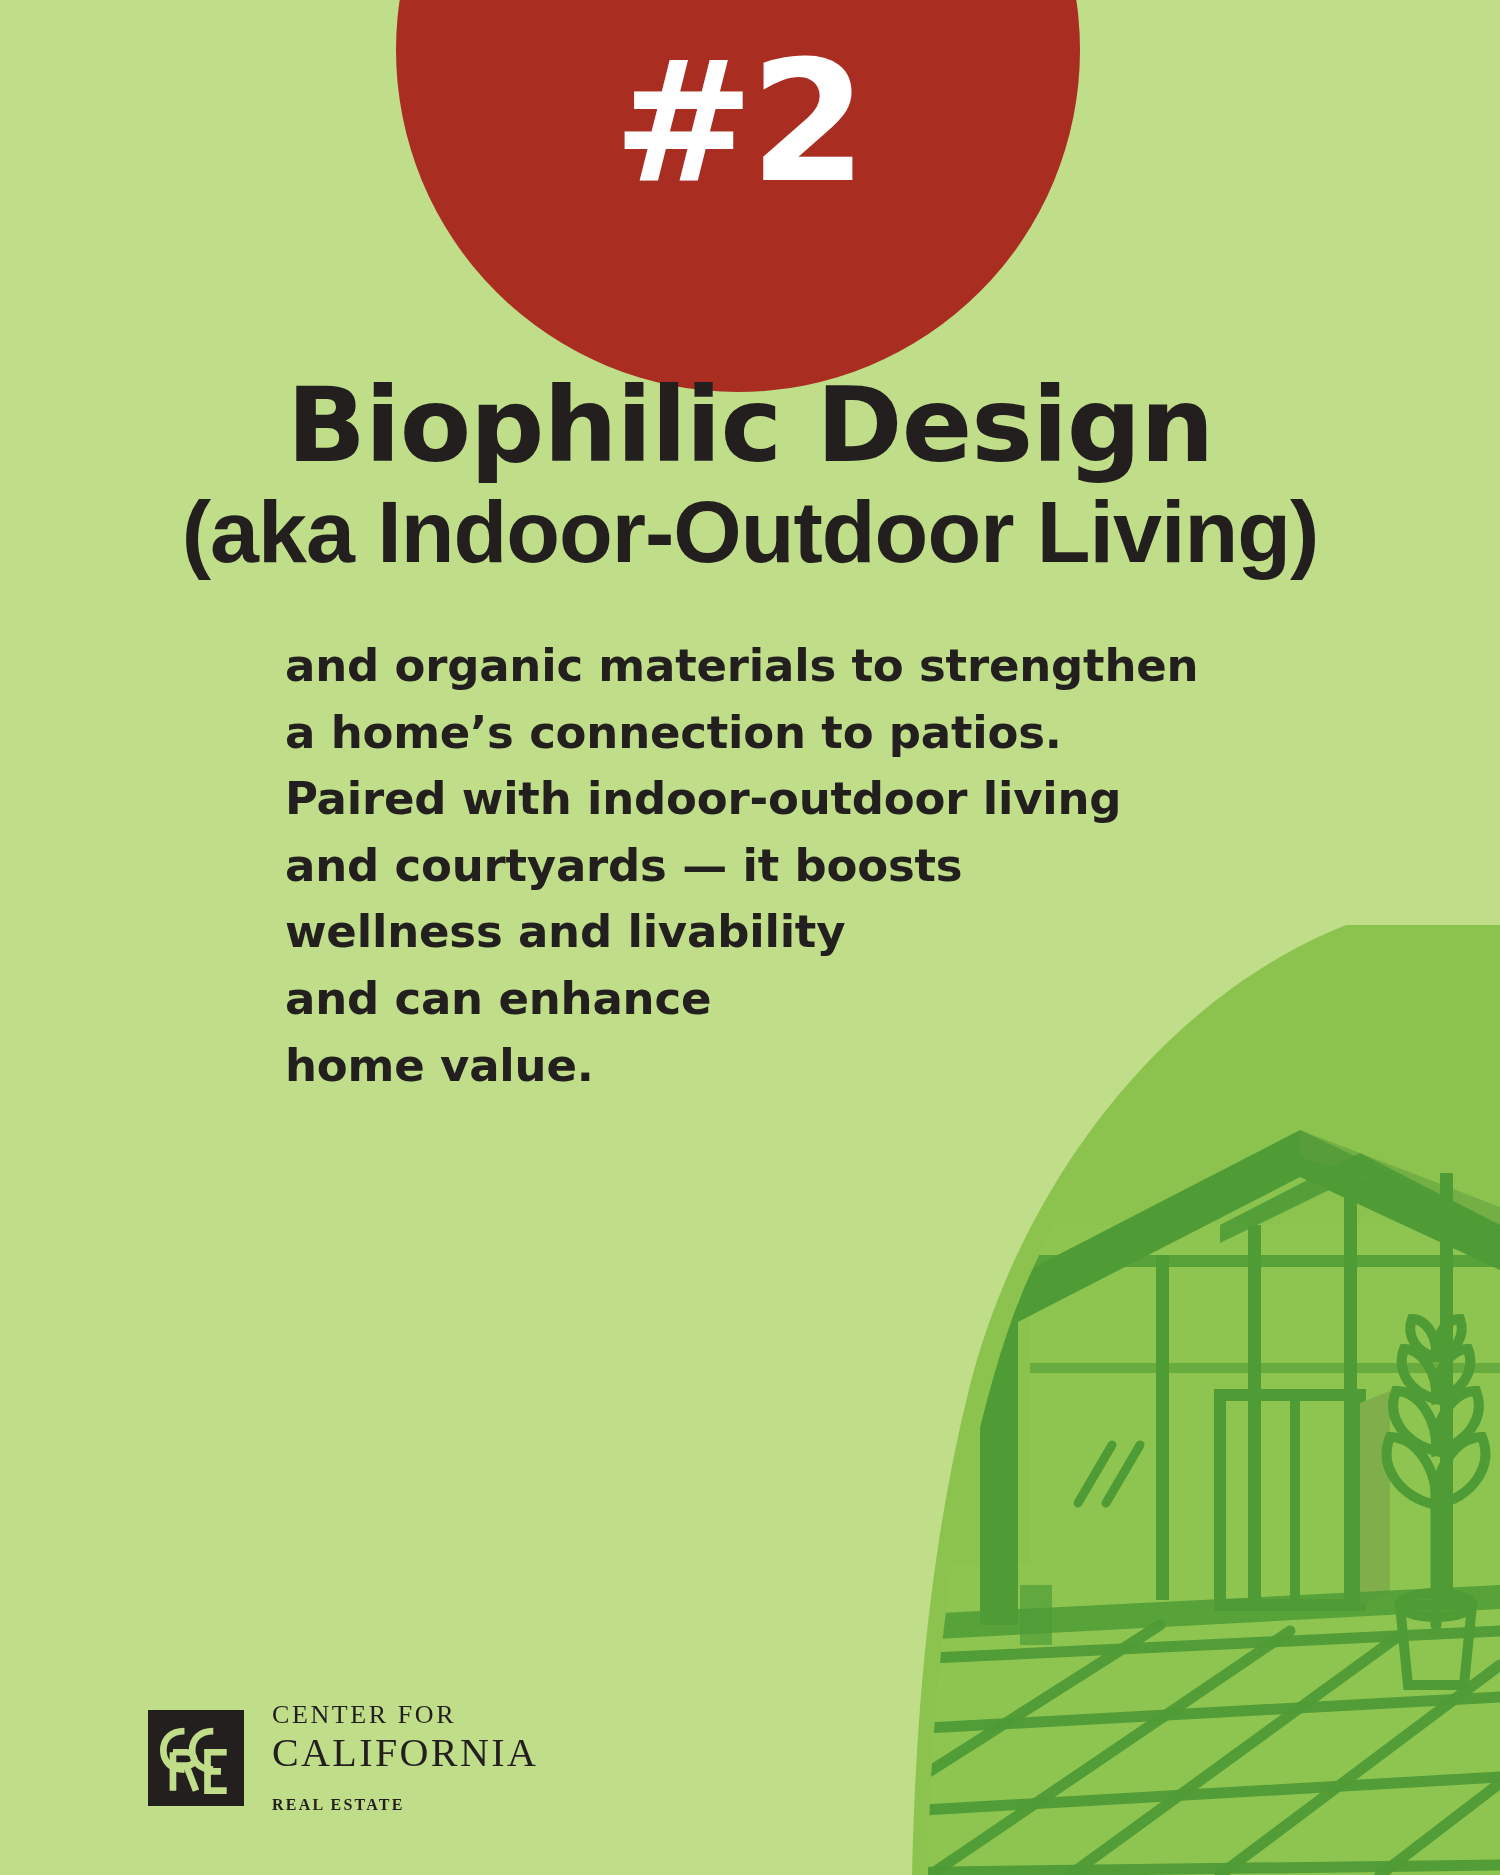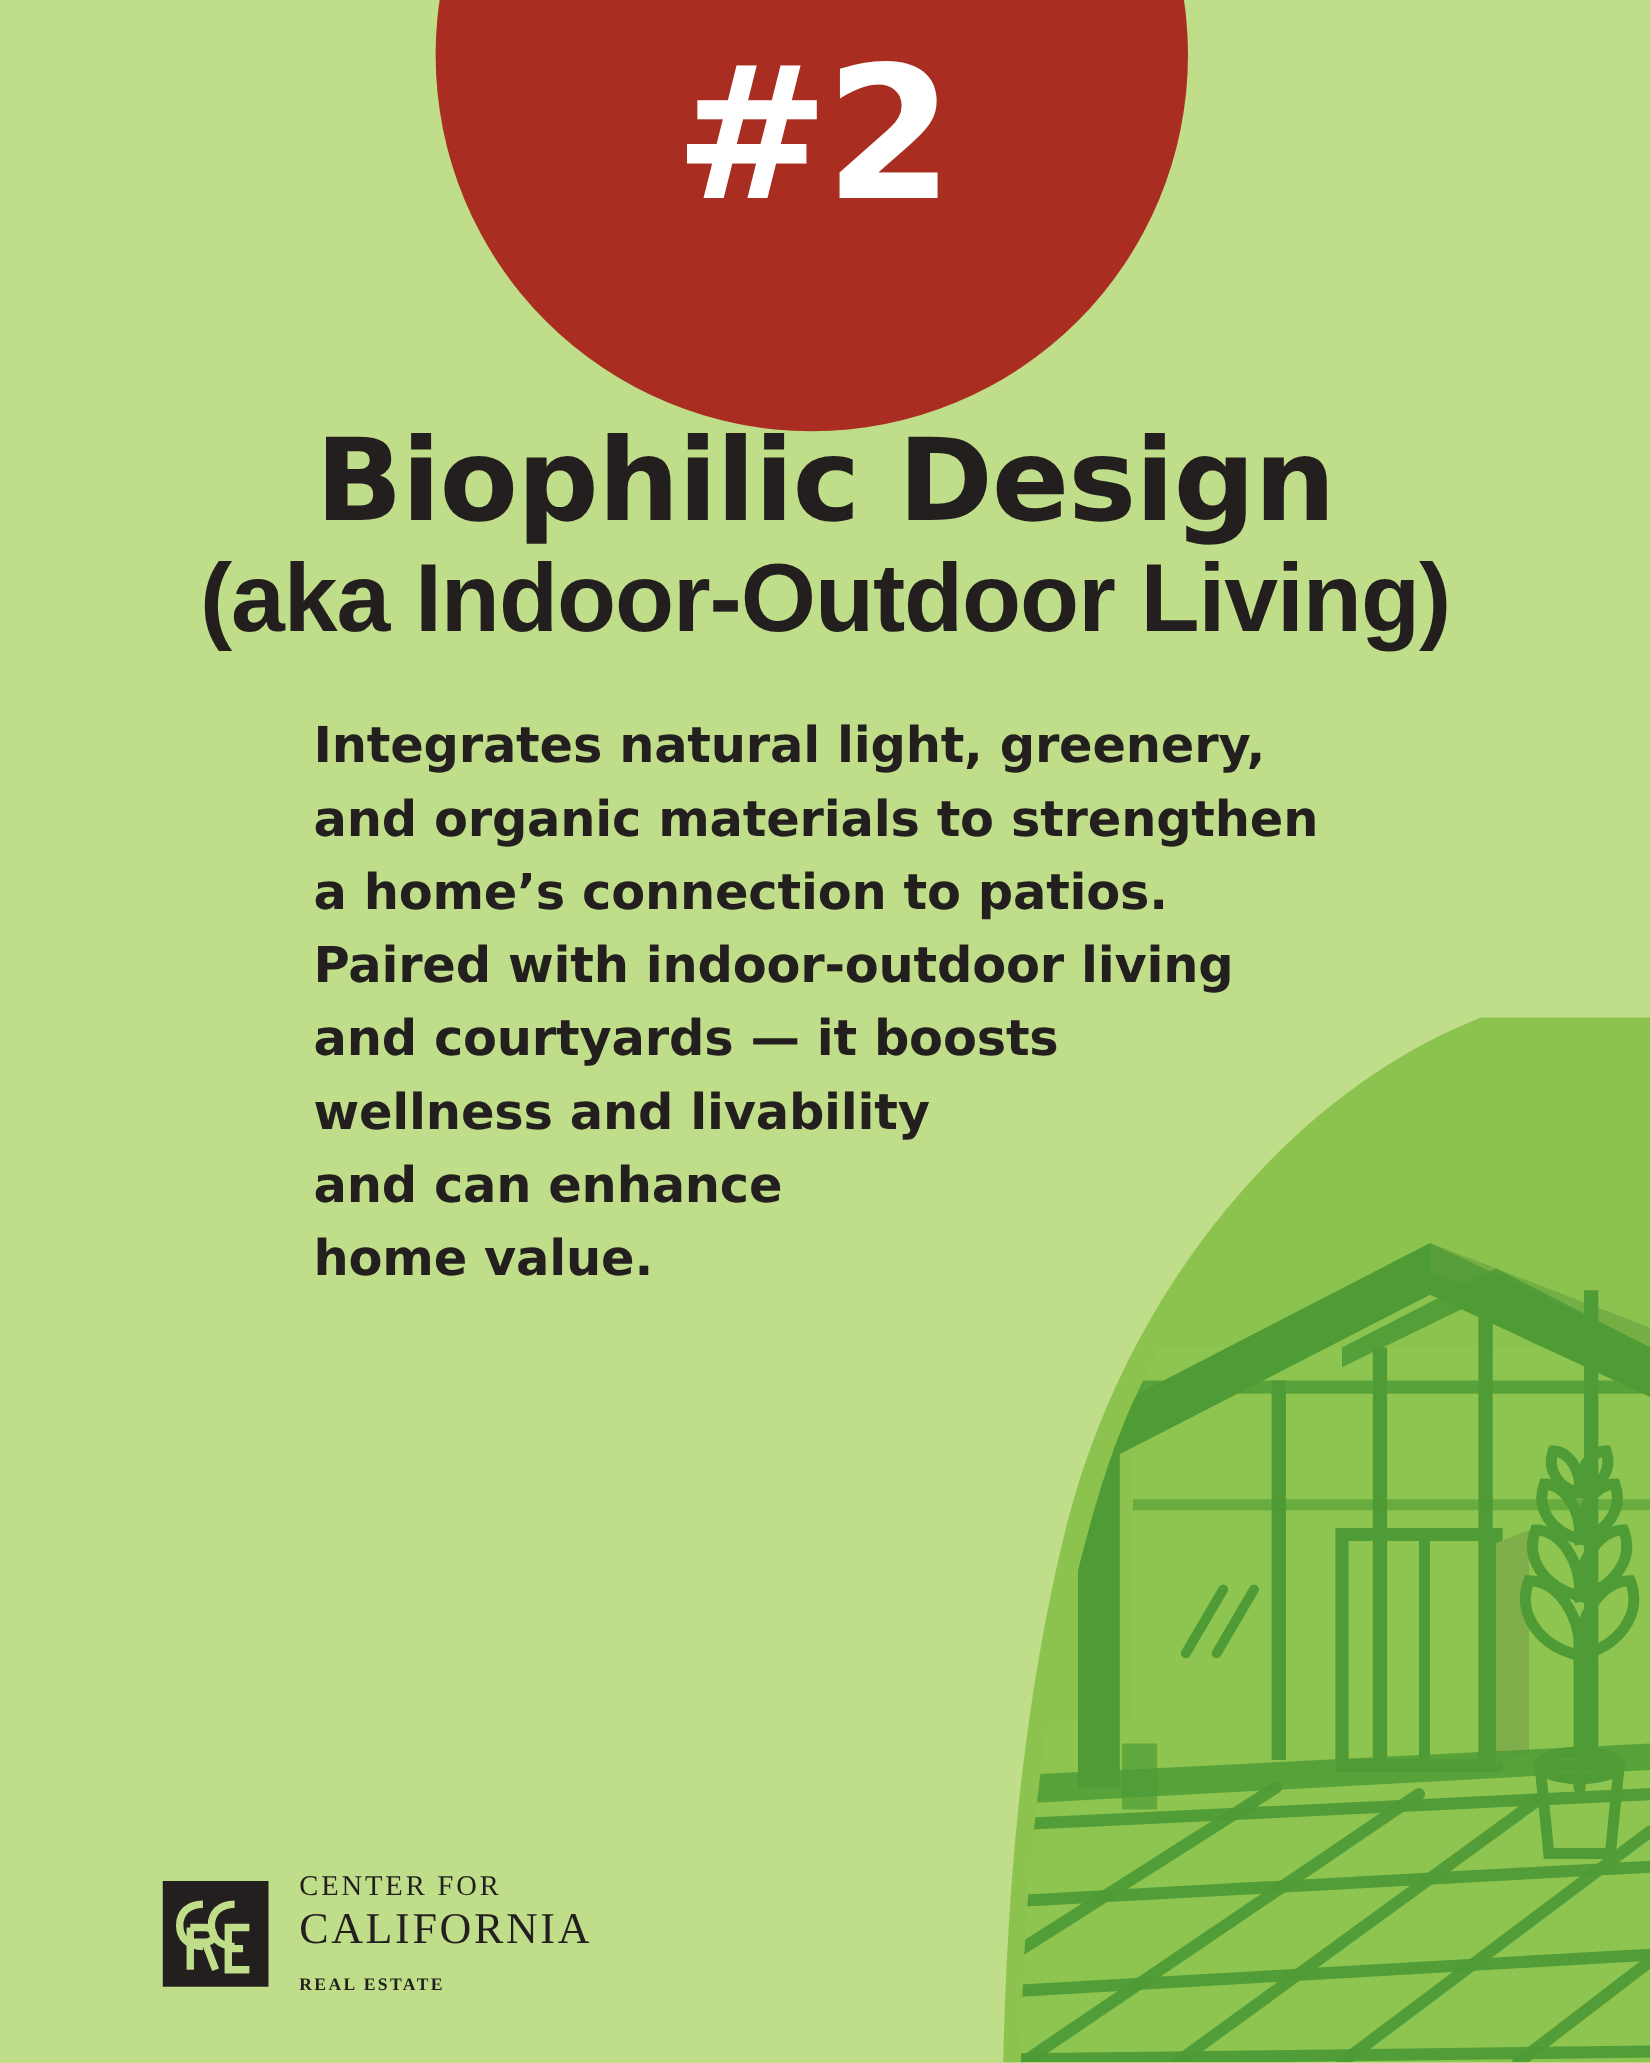--- a/index.html
+++ b/index.html
@@ -60,21 +60,21 @@
   #illustration svg {
     display: block;
     width: 100%;
     height: 100%;
   }
 
   
   #content {
     position: absolute;
     left: 0;
-    top: 12px;
+    top: 0;
     width: 1500px;
     z-index: 4;
   }
 
   #title-block {
     margin-top: 370px;
     text-align: center;
     color: #231f1e;
   }
   .title-line1 {
@@ -240,21 +240,20 @@
   </div>
 
   <div id="content">
 
     <div id="title-block">
       <div class="title-line1">Biophilic Design</div>
       <div class="title-line2">(aka Indoor-Outdoor Living)</div>
     </div>
 
     <div id="body-block">
-      <span class="ln">Integrates natural light, greenery,</span>
       <span class="ln">and organic materials to strengthen</span>
       <span class="ln">a home’s connection to patios.</span>
       <span class="ln">Paired with indoor-outdoor living</span>
       <span class="ln">and courtyards — it boosts</span>
       <span class="ln">wellness and livability</span>
       <span class="ln">and can enhance</span>
       <span class="ln">home value.</span>
     </div>
 
   </div>

